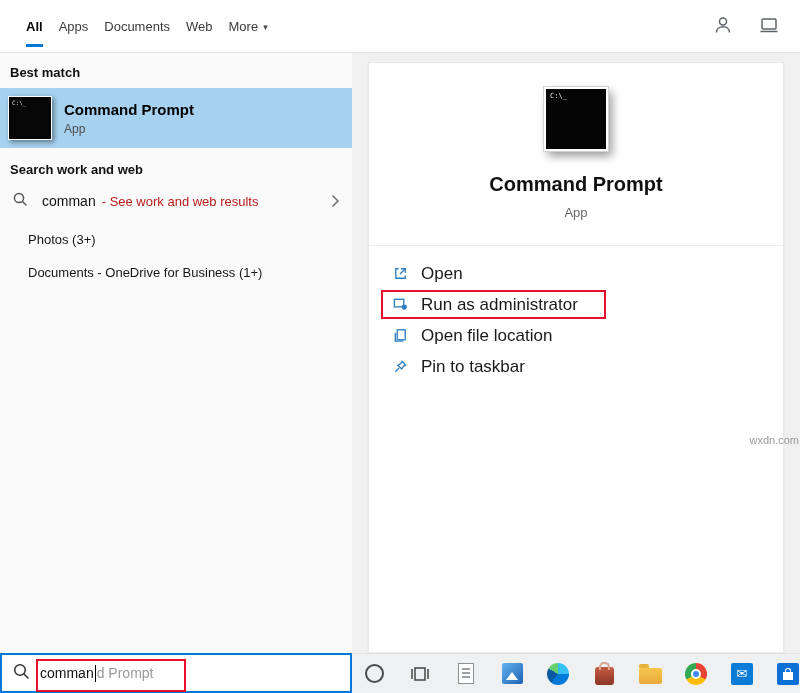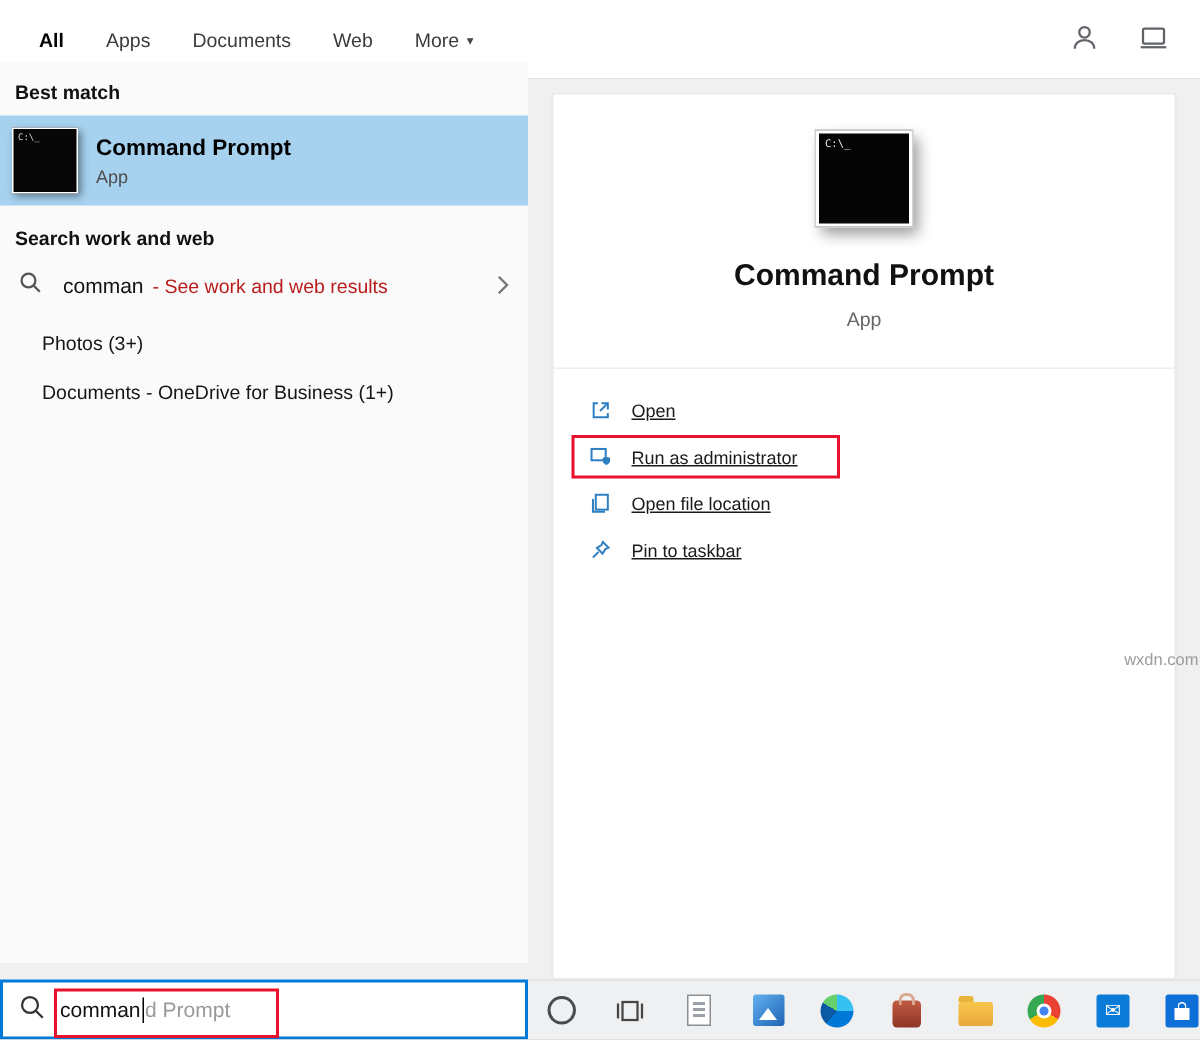--- a/index.html
+++ b/index.html
@@ -2,30 +2,30 @@
 <html><head>
 <meta charset="utf-8">
 <style>
   html,body{margin:0;padding:0;background:#cfcfcf;}
   #screen{position:relative;width:800px;height:693px;background:#f0f0f0;
     font-family:"Liberation Sans",sans-serif;overflow:hidden;color:#1a1a1a;}
 
   
   .topbar{position:absolute;left:0;top:0;width:800px;height:53px;background:#fff;
     border-bottom:1px solid #e4e4e4;box-sizing:border-box;}
-  .tabs{position:absolute;left:26px;top:0;height:53px;display:flex;gap:28px;align-items:stretch;}
+  .tabs{position:absolute;left:26px;top:0;height:53px;display:flex;gap:16px;align-items:stretch;}
   .tab{font-size:13px;color:#3b3b3b;display:flex;align-items:center;position:relative;cursor:default;}
   .tab.active{font-weight:bold;color:#000;}
   .tab.active::after{content:"";position:absolute;left:0;right:0;bottom:6px;height:3px;background:#0078d7;}
   .tab .chev{margin-left:5px;font-size:9px;color:#444;}
   .tab .chev::before{content:"▾";}
   .topbar-icons{position:absolute;right:20px;top:14px;display:flex;gap:24px;align-items:center;}
 
   
-  .left-col{position:absolute;left:0;top:42px;width:352px;height:600px;background:#fafafa;}
+  .left-col{position:absolute;left:0;top:53px;width:352px;height:600px;background:#fafafa;}
   .sec-h{position:absolute;left:10px;font-size:13px;font-weight:bold;color:#111;}
   .best-row{position:absolute;left:0;top:35px;width:352px;height:60px;background:#a6d1ef;
     display:flex;align-items:center;padding-left:8px;box-sizing:border-box;cursor:default;}
   .term-sm{width:44px;height:44px;background:#060606;border:1px solid #fff;
     box-shadow:2px 2px 5px rgba(0,0,0,.45);box-sizing:border-box;color:#ddd;
     font-family:"DejaVu Sans Mono",monospace;font-size:6px;padding:2px 0 0 3px;overflow:hidden;}
   .best-txt{margin-left:12px;}
   .best-title{font-size:15px;font-weight:600;color:#000;}
   .best-sub{font-size:12px;color:#4d4d4d;margin-top:4px;}
   .sugg-row{position:absolute;left:0;top:130px;width:352px;height:36px;display:flex;
@@ -45,21 +45,21 @@
     font-family:"DejaVu Sans Mono",monospace;font-size:7px;padding:3px 0 0 4px;overflow:hidden;}
   .pv-title{position:absolute;top:110px;left:0;width:100%;text-align:center;
     font-size:20px;font-weight:600;color:#111;}
   .pv-sub{position:absolute;top:142px;left:0;width:100%;text-align:center;font-size:13px;color:#666;}
   .pv-divider{position:absolute;top:182px;left:0;width:100%;border-top:1px solid #ededed;}
   .actions{position:absolute;top:196px;left:12px;display:flex;flex-direction:column;gap:2px;}
   .action-row{display:flex;align-items:center;height:29px;border:2px solid transparent;
     padding:0 26px 0 8px;width:max-content;box-sizing:border-box;cursor:default;}
   .action-row.annotated{border-color:#e8112d;}
   .action-ic{width:18px;height:18px;margin-right:12px;display:flex;align-items:center;justify-content:center;}
-  .action-lb{font-size:12px;color:#1a1a1a;white-space:nowrap;text-decoration:underline;}
+  .action-lb{font-size:17px;color:#1a1a1a;white-space:nowrap;}
 
   .watermark{position:absolute;right:1px;top:434px;font-size:11px;color:#9b9b9b;}
 
   
   .searchbar{position:absolute;left:0;top:653px;width:352px;height:40px;background:#fff;
     border:2px solid #0078d7;box-sizing:border-box;display:flex;align-items:center;
     padding-left:10px;cursor:text;}
   .sb-text{margin-left:10px;font-size:14px;display:flex;align-items:center;}
   .sb-typed{color:#111;}
   .sb-caret{display:inline-block;width:1px;height:17px;background:#000;margin:0 1px;

